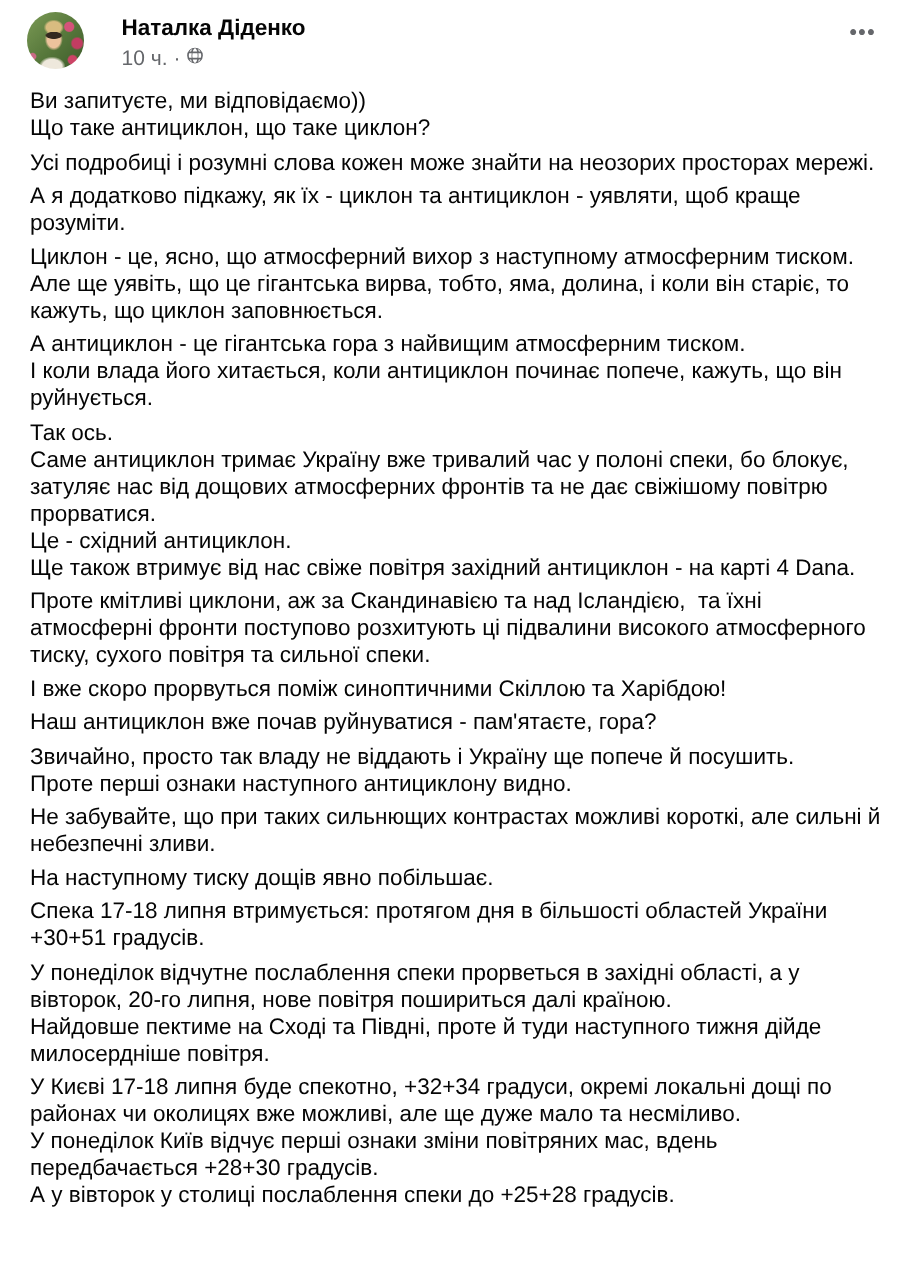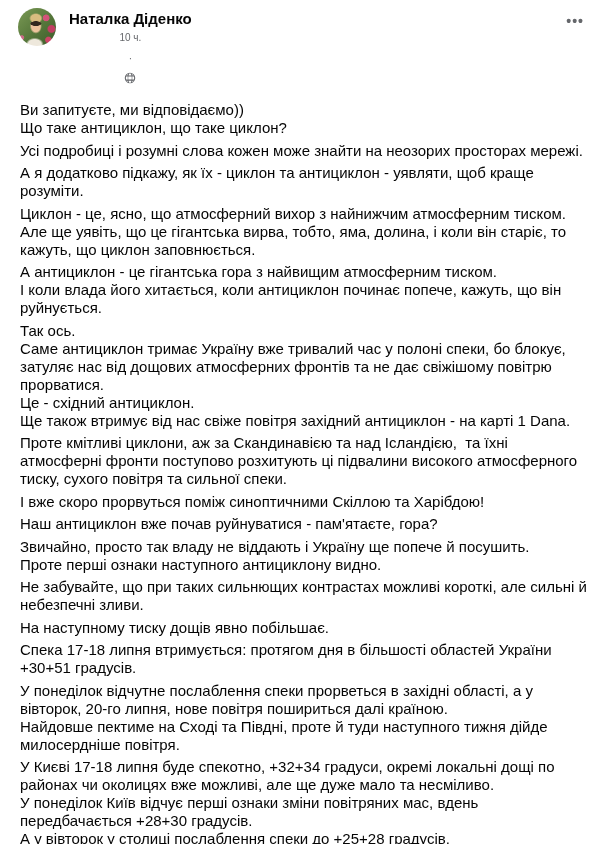--- a/index.html
+++ b/index.html
@@ -34,39 +34,38 @@
       radial-gradient(circle 6px at 88% 55%, #c23d62 0 55%, rgba(194,61,98,0) 75%),
       radial-gradient(circle 5px at 80% 84%, #cc4466 0 55%, rgba(204,68,102,0) 75%),
       radial-gradient(circle 4px at 10% 78%, #c96a85 0 50%, rgba(201,106,133,0) 70%),
       radial-gradient(ellipse 7px 3px at 47% 41%, #33291f 0 70%, rgba(51,41,31,0) 85%),
       radial-gradient(ellipse 9px 7px at 47% 27%, #d9bc80 0 55%, rgba(217,188,128,0) 75%),
       radial-gradient(ellipse 8px 10px at 47% 48%, #ecc39c 0 55%, rgba(236,195,156,0) 75%),
       radial-gradient(ellipse 12px 9px at 44% 96%, #eee8dc 0 55%, rgba(238,232,220,0) 75%),
       linear-gradient(135deg, #7b9a55 0%, #55763a 55%, #3c5a2b 100%);
   }
   .header-info {
-    margin-left: 13px;
+    margin-left: 25px;
     padding-top: 1px;
   }
   .author-name {
     font-size: 15px;
     font-weight: 700;
     line-height: 20px;
     color: #050505;
     cursor: pointer;
   }
   .post-meta {
-    font-size: 10px;
+    font-size: 14px;
     color: #65676b;
     line-height: 17px;
     display: flex;
     align-items: center;
     gap: 4px;
     cursor: pointer;
-    flex-direction: column;
   }
   .globe-icon {
     display: inline-block;
     margin-top: 1px;
   }
   .more-button {
     position: absolute;
     right: 16px;
     top: 10px;
     color: #65676b;
@@ -109,28 +108,28 @@
     </div>
     <div class="more-button">
       <span>•••</span>
     </div>
   </div>
   <div class="post-body">
       <p>Ви запитуєте, ми відповідаємо))
 Що таке антициклон, що таке циклон?</p>
       <p>Усі подробиці і розумні слова кожен може знайти на неозорих просторах мережі.</p>
       <p>А я додатково підкажу, як їх - циклон та антициклон - уявляти, щоб краще розуміти.</p>
-      <p>Циклон - це, ясно, що атмосферний вихор з найнижчим атмосферним тиском.
+      <p>Циклон - це, ясно, що атмосферний вихор з наступному атмосферним тиском.
 Але ще уявіть, що це гігантська вирва, тобто, яма, долина, і коли він старіє, то кажуть, що циклон заповнюється.</p>
       <p>А антициклон - це гігантська гора з найвищим атмосферним тиском.
 І коли влада його хитається, коли антициклон починає попече, кажуть, що він руйнується.</p>
       <p>Так ось.
 Саме антициклон тримає Україну вже тривалий час у полоні спеки, бо блокує, затуляє нас від дощових атмосферних фронтів та не дає свіжішому повітрю прорватися.
 Це - східний антициклон.
-Ще також втримує від нас свіже повітря західний антициклон - на карті 1 Dana.</p>
+Ще також втримує від нас свіже повітря західний антициклон - на карті 4 Dana.</p>
       <p>Проте кмітливі циклони, аж за Скандинавією та над Ісландією,  та їхні атмосферні фронти поступово розхитують ці підвалини високого атмосферного тиску, сухого повітря та сильної спеки.</p>
       <p>І вже скоро прорвуться поміж синоптичними Скіллою та Харібдою!</p>
       <p>Наш антициклон вже почав руйнуватися - пам'ятаєте, гора?</p>
       <p>Звичайно, просто так владу не віддають і Україну ще попече й посушить.
 Проте перші ознаки наступного антициклону видно.</p>
       <p>Не забувайте, що при таких сильнющих контрастах можливі короткі, але сильні й небезпечні зливи.</p>
       <p>На наступному тиску дощів явно побільшає.</p>
       <p>Спека 17-18 липня втримується: протягом дня в більшості областей України +30+51 градусів.</p>
       <p>У понеділок відчутне послаблення спеки прорветься в західні області, а у вівторок, 20-го липня, нове повітря пошириться далі країною.
 Найдовше пектиме на Сході та Півдні, проте й туди наступного тижня дійде милосердніше повітря.</p>

